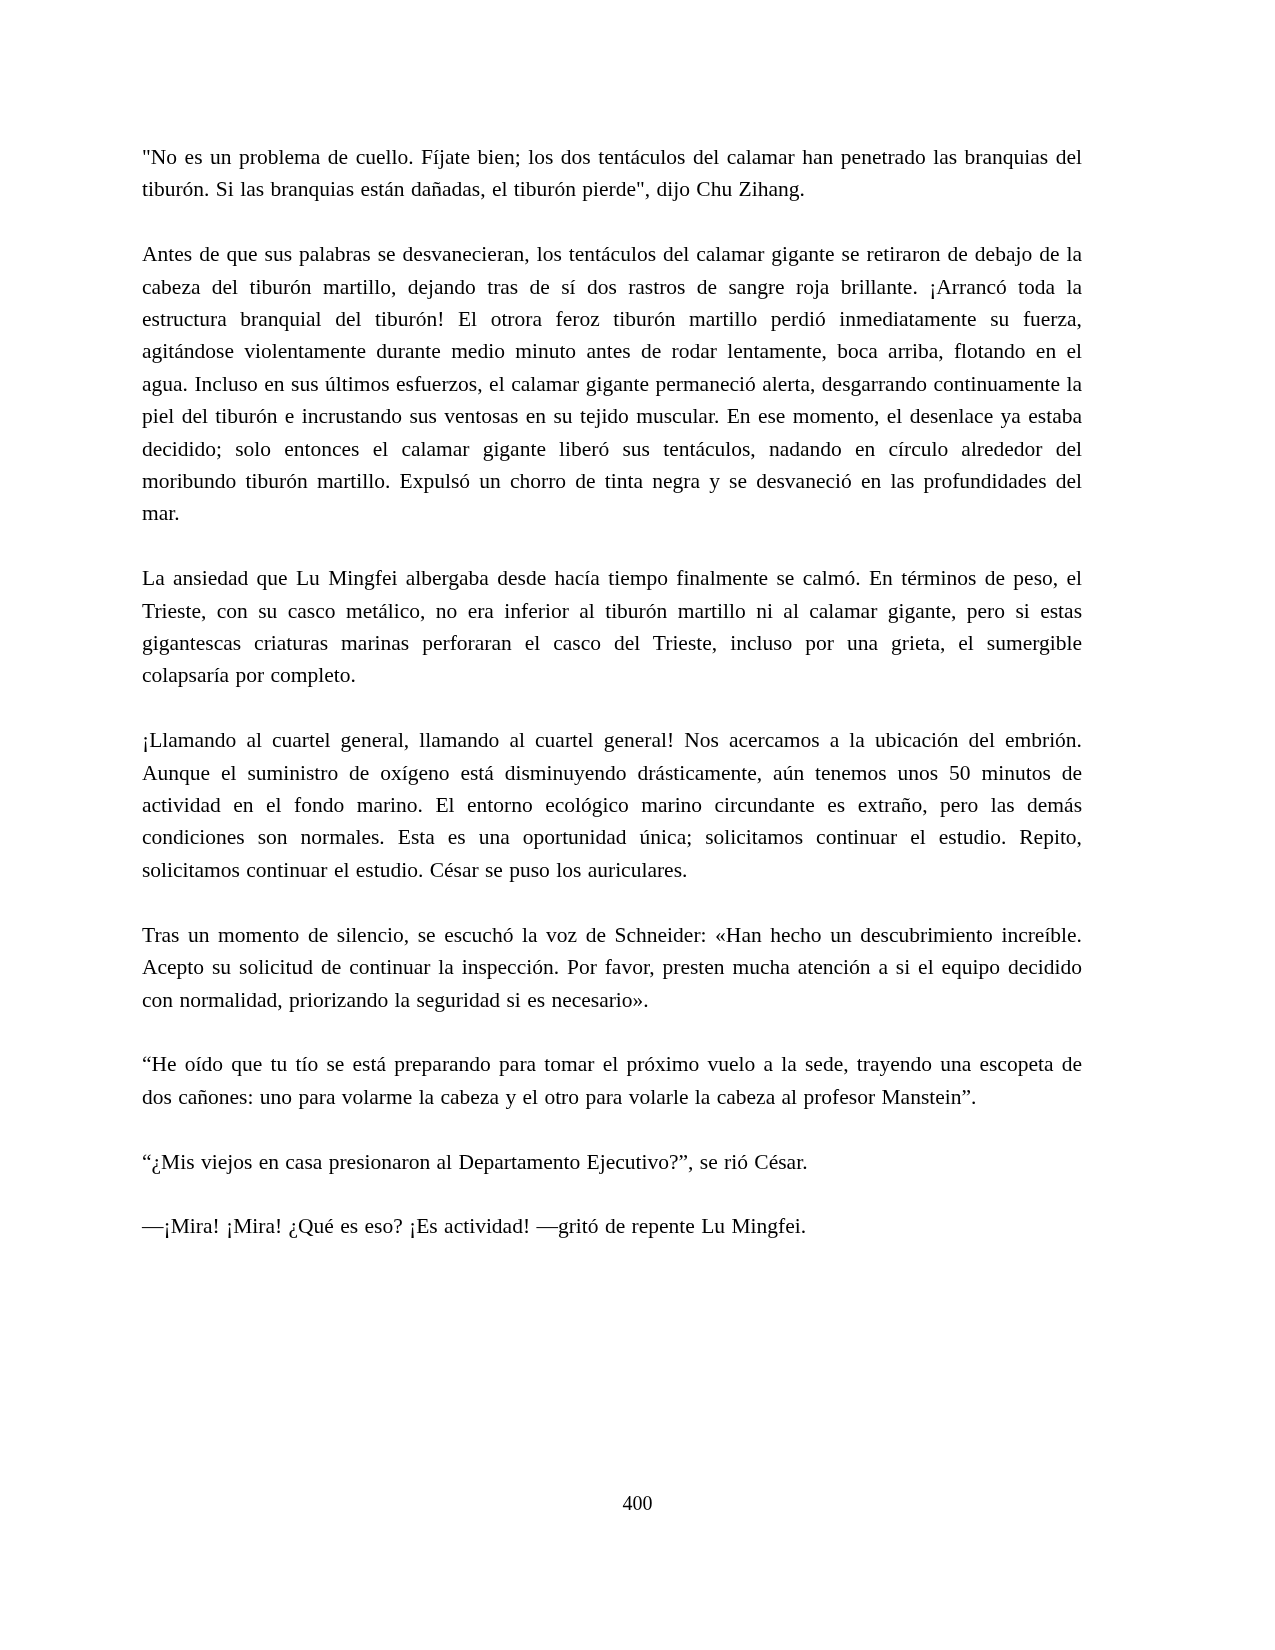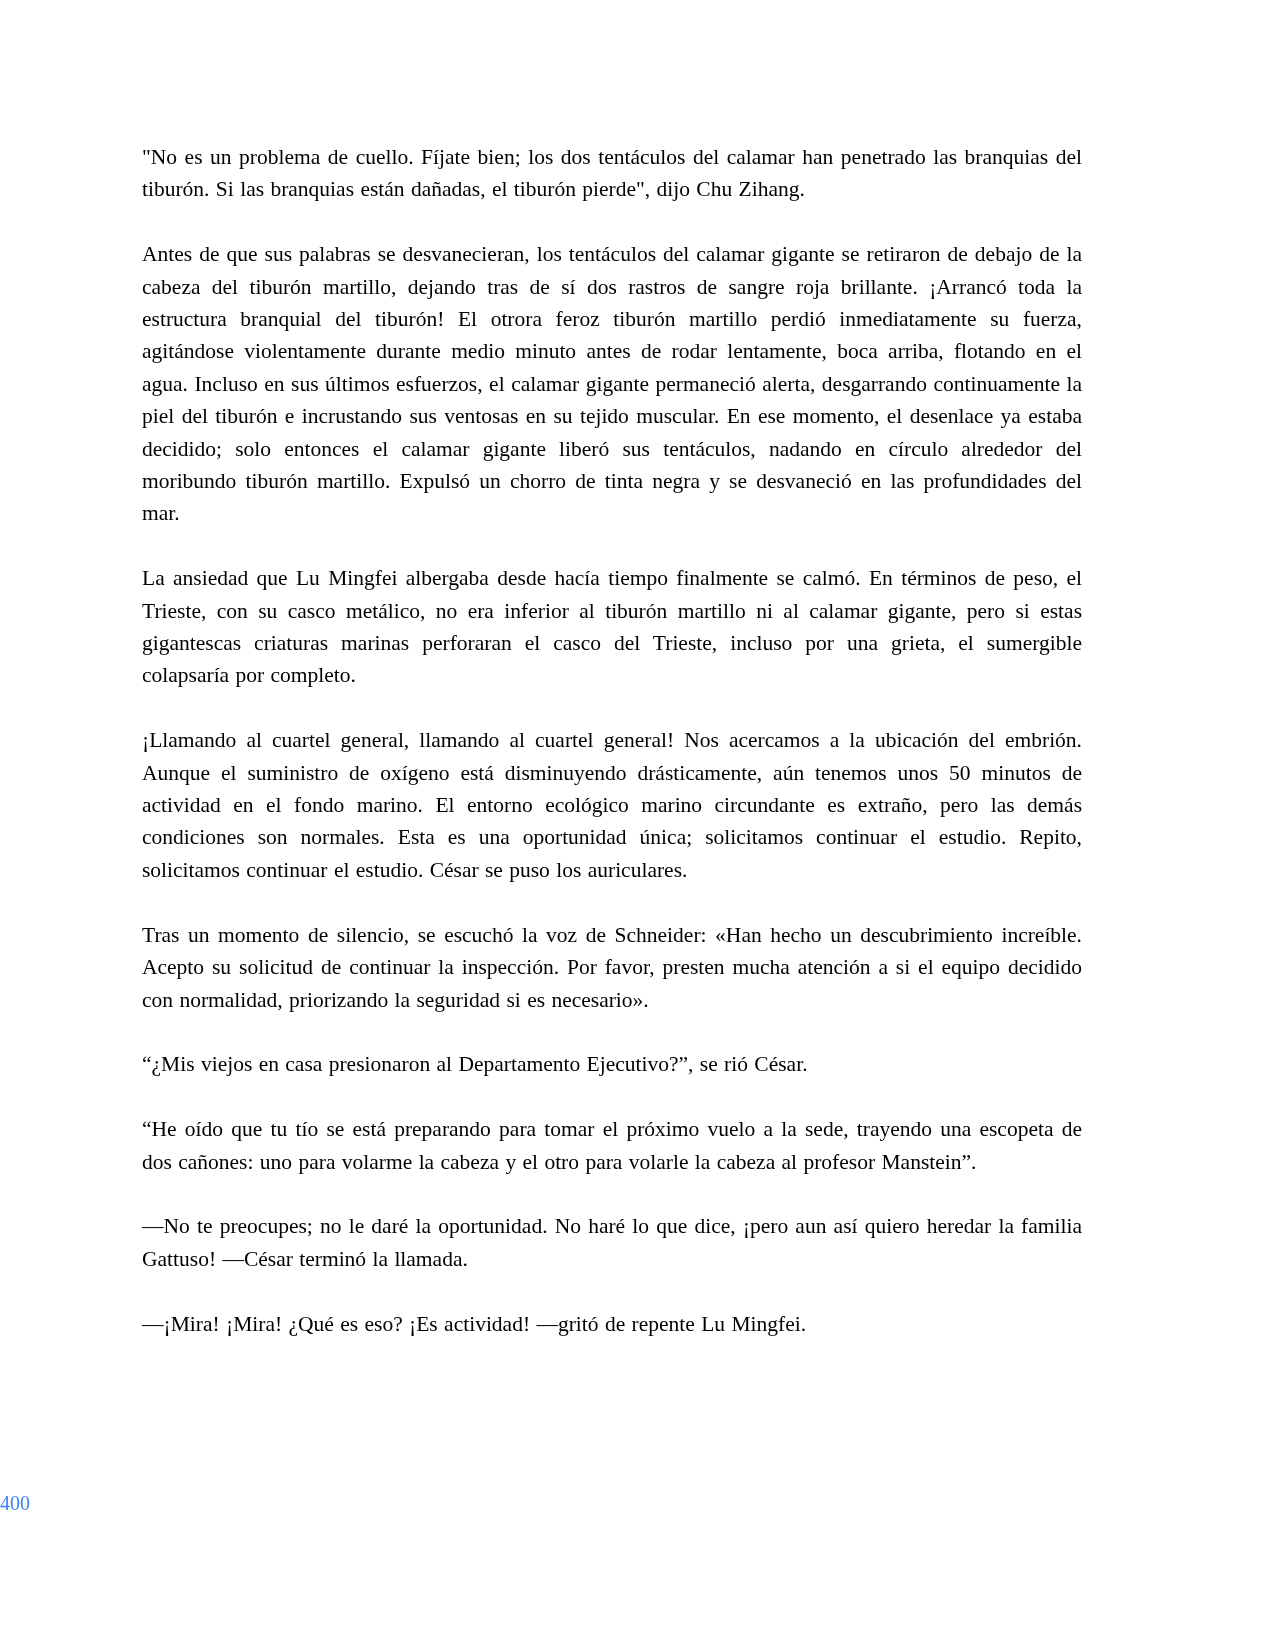--- a/index.html
+++ b/index.html
@@ -22,33 +22,33 @@
     line-height: 32.4px;
     text-align: justify;
     margin: 0 0 32.4px 0;
     word-spacing: 1px;
   }
   .page-number {
     position: absolute;
     top: 1492px;
     left: 0;
     width: 100%;
+    text-align: center;
     font-size: 20px;
-    color: #3b82f6;
+    color: #000000;
   }
 </style>
 </head>
 <body>
 
 <div class="page">
   <div class="body-text">
     <p>"No es un problema de cuello. Fíjate bien; los dos tentáculos del calamar han penetrado las branquias del tiburón. Si las branquias están dañadas, el tiburón pierde", dijo Chu Zihang.</p>
     <p>Antes de que sus palabras se desvanecieran, los tentáculos del calamar gigante se retiraron de debajo de la cabeza del tiburón martillo, dejando tras de sí dos rastros de sangre roja brillante. ¡Arrancó toda la estructura branquial del tiburón! El otrora feroz tiburón martillo perdió inmediatamente su fuerza, agitándose violentamente durante medio minuto antes de rodar lentamente, boca arriba, flotando en el agua. Incluso en sus últimos esfuerzos, el calamar gigante permaneció alerta, desgarrando continuamente la piel del tiburón e incrustando sus ventosas en su tejido muscular. En ese momento, el desenlace ya estaba decidido; solo entonces el calamar gigante liberó sus tentáculos, nadando en círculo alrededor del moribundo tiburón martillo. Expulsó un chorro de tinta negra y se desvaneció en las profundidades del mar.</p>
     <p>La ansiedad que Lu Mingfei albergaba desde hacía tiempo finalmente se calmó. En términos de peso, el Trieste, con su casco metálico, no era inferior al tiburón martillo ni al calamar gigante, pero si estas gigantescas criaturas marinas perforaran el casco del Trieste, incluso por una grieta, el sumergible colapsaría por completo.</p>
     <p>¡Llamando al cuartel general, llamando al cuartel general! Nos acercamos a la ubicación del embrión. Aunque el suministro de oxígeno está disminuyendo drásticamente, aún tenemos unos 50 minutos de actividad en el fondo marino. El entorno ecológico marino circundante es extraño, pero las demás condiciones son normales. Esta es una oportunidad única; solicitamos continuar el estudio. Repito, solicitamos continuar el estudio. César se puso los auriculares.</p>
     <p>Tras un momento de silencio, se escuchó la voz de Schneider: «Han hecho un descubrimiento increíble. Acepto su solicitud de continuar la inspección. Por favor, presten mucha atención a si el equipo decidido con normalidad, priorizando la seguridad si es necesario».</p>
+    <p>“He oído que tu tío se está preparando para tomar el próximo vuelo a la sede, trayendo una escopeta de dos cañones: uno para volarme la cabeza y el otro para volarle la cabeza al profesor Manstein”.</p>
     <p>“¿Mis viejos en casa presionaron al Departamento Ejecutivo?”, se rió César.</p>
-    <p>“He oído que tu tío se está preparando para tomar el próximo vuelo a la sede, trayendo una escopeta de dos cañones: uno para volarme la cabeza y el otro para volarle la cabeza al profesor Manstein”.</p>
-    <p>—No te preocupes; no le daré la oportunidad. No haré lo que dice, ¡pero aun así quiero heredar la familia Gattuso! —César terminó la llamada.</p>
     <p>—¡Mira! ¡Mira! ¿Qué es eso? ¡Es actividad! —gritó de repente Lu Mingfei.</p>
   </div>
   <div class="page-number">400</div>
 </div>
 
 </body></html>

